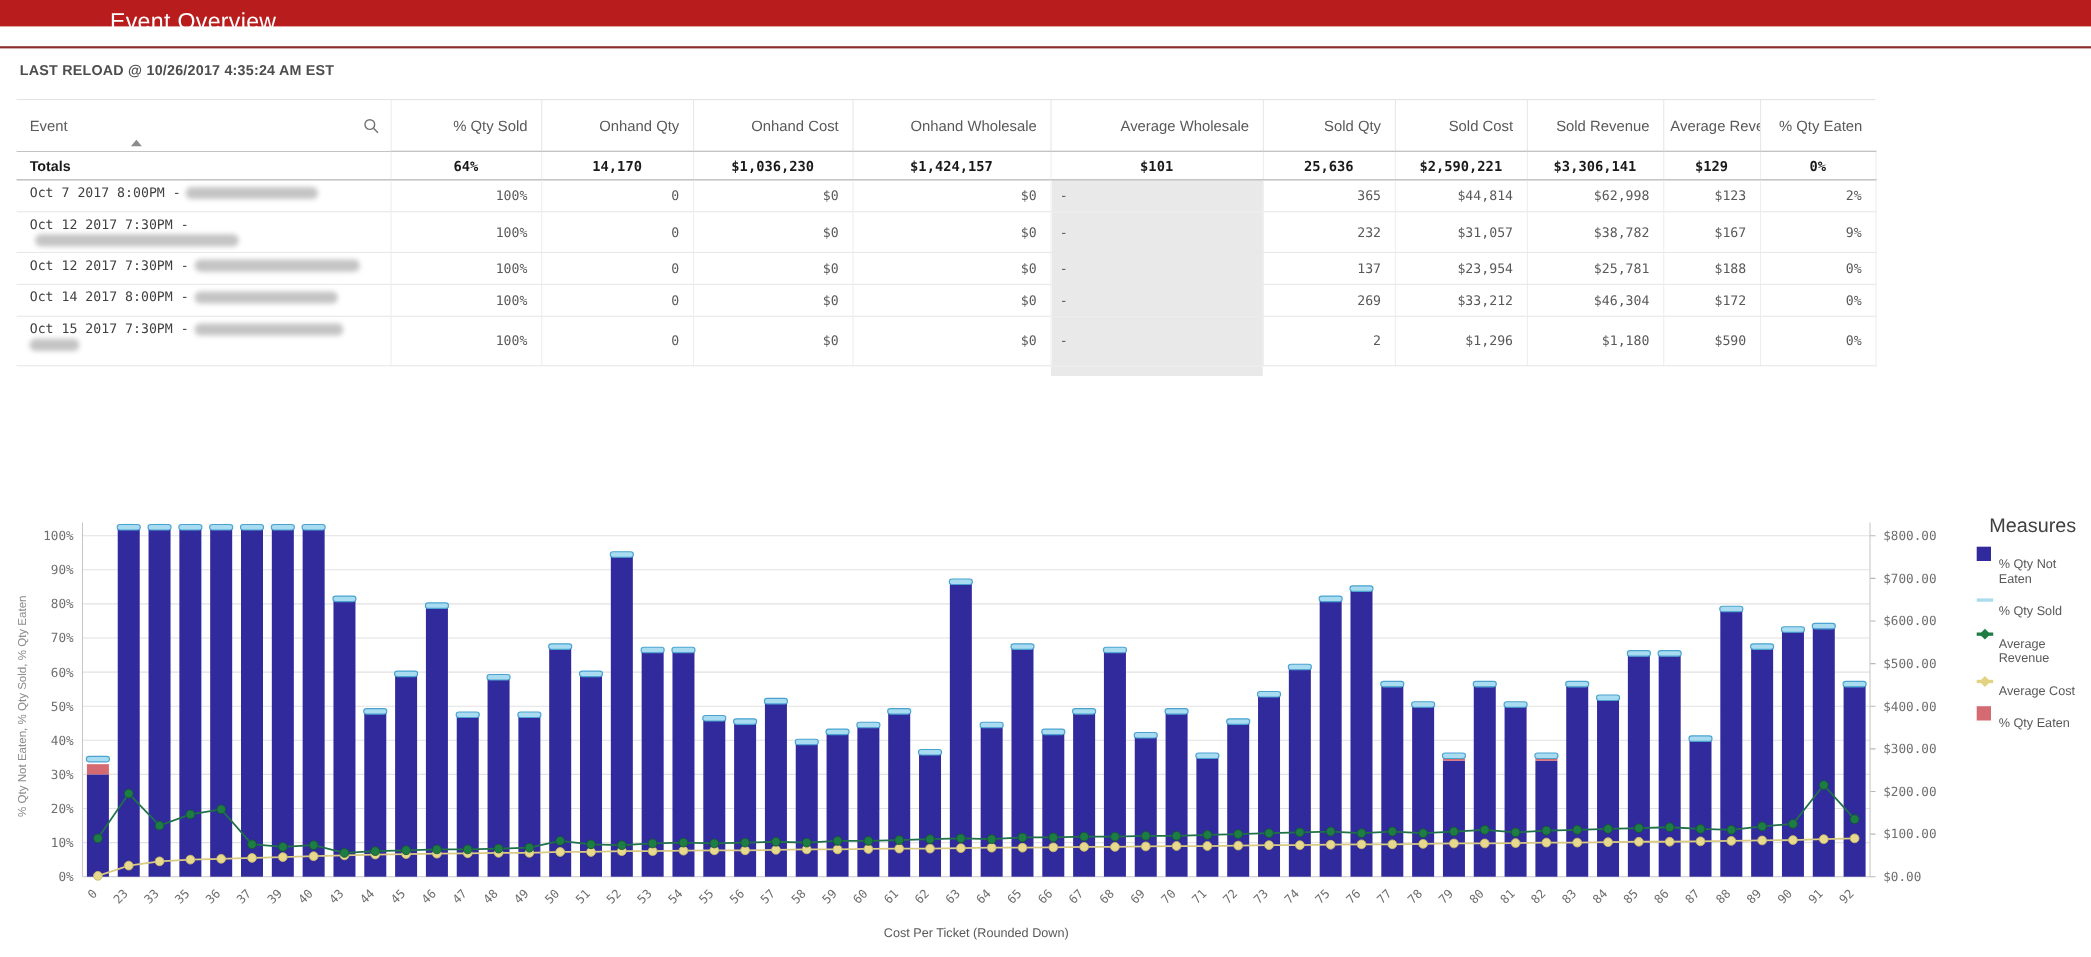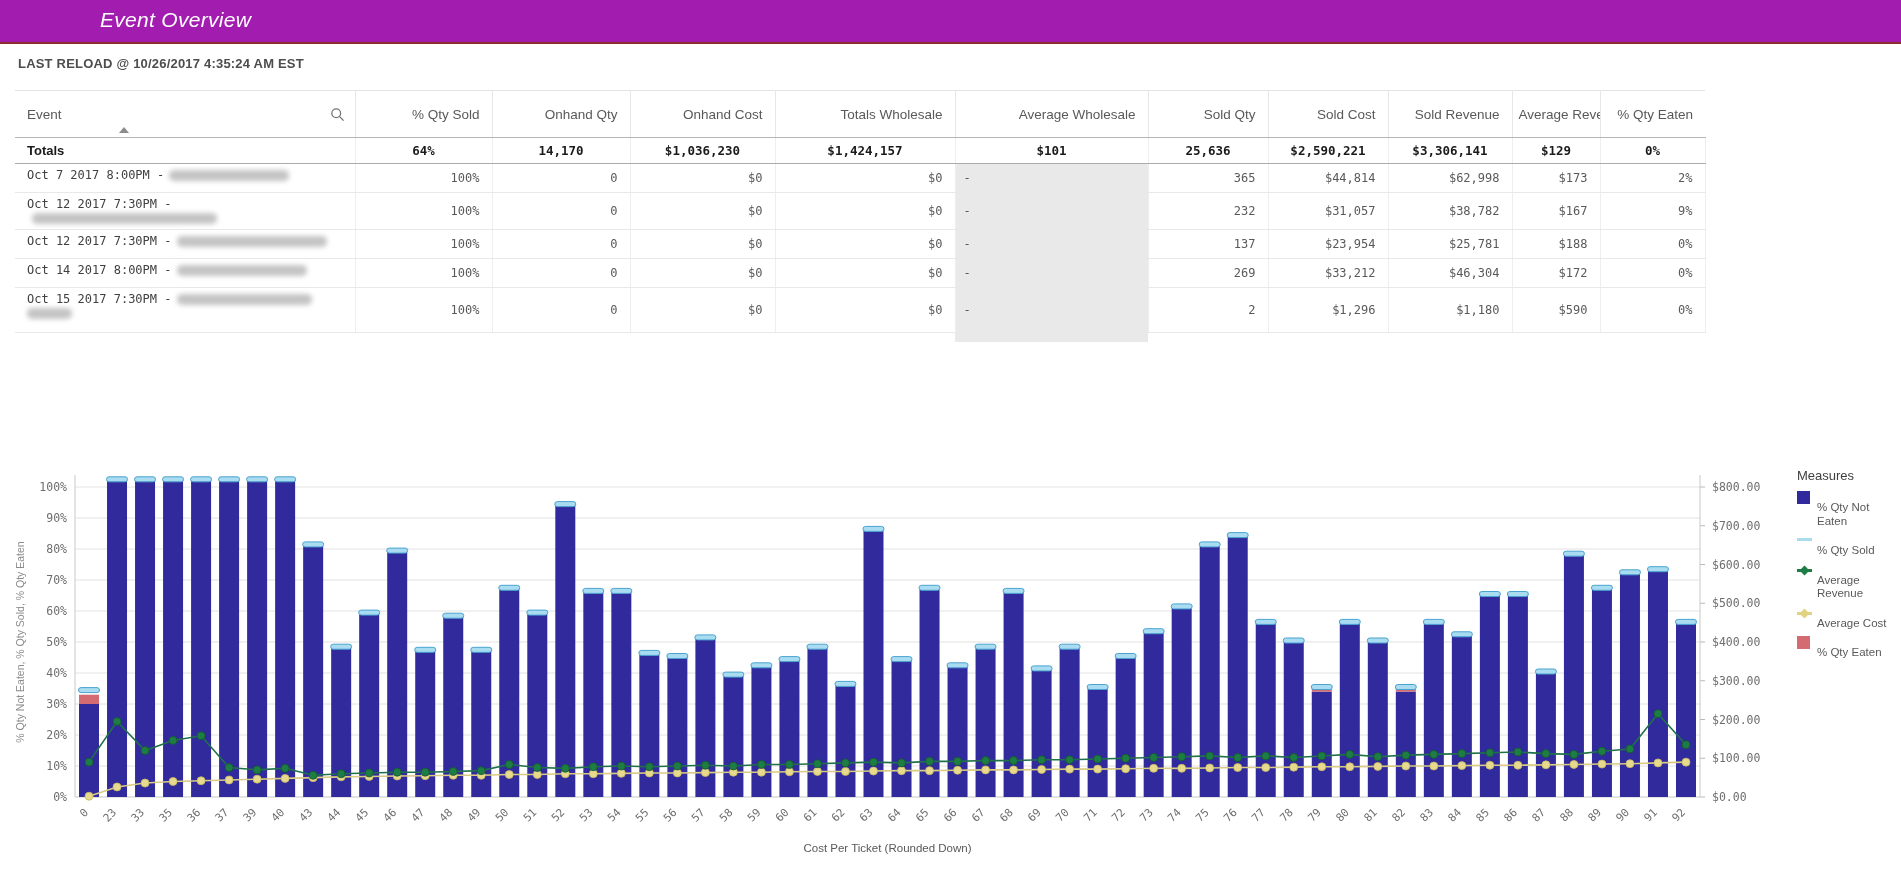--- a/index.html
+++ b/index.html
@@ -1,20 +1,20 @@
 <!DOCTYPE html>
 <html><head>
 <meta charset="utf-8">
 <style>
   html,body{margin:0;padding:0;background:#ffffff;}
   body{width:1901px;height:870px;position:relative;overflow:hidden;
        font-family:"Liberation Sans",sans-serif;}
 
   
-  .titlebar{position:absolute;top:0;left:0;width:100%;height:42px;background:#a21caf;font-style:italic;}
+  .titlebar{position:absolute;top:0;left:0;width:100%;height:24px;background:#b91c1c;}
   .titlebar .title{position:absolute;left:100px;top:8px;color:#ffffff;font-size:21px;
                    font-weight:400;letter-spacing:.3px;}
   .redline{position:absolute;top:42px;left:0;width:100%;height:2px;background:#8b2e2e;}
   .reload{position:absolute;top:56px;left:18px;font-size:13px;font-weight:bold;color:#4d4d4d;
           letter-spacing:.2px;}
 
   
   .tablewrap{position:absolute;top:90px;left:15px;width:1690px;}
   table{border-collapse:collapse;table-layout:fixed;width:1690px;}
   th,td{box-sizing:border-box;overflow:hidden;white-space:nowrap;}
@@ -45,21 +45,21 @@
 
   
   .chartwrap{position:absolute;top:462px;left:10px;}
   .ytick{font-family:"DejaVu Sans Mono",monospace;font-size:11.5px;fill:#6e6e6e;}
   .xtick{font-family:"DejaVu Sans Mono",monospace;font-size:11px;fill:#6e6e6e;}
   .axis-title{font-family:"Liberation Sans",sans-serif;font-size:11.5px;fill:#595959;}
   .yaxis-title{font-family:"Liberation Sans",sans-serif;font-size:10.5px;fill:#8c8c8c;}
 
   
   .legend{position:absolute;top:468px;left:1797px;width:102px;}
-  .legend-title{font-size:13px;color:#404040;text-align:left;margin-bottom:6px;}
+  .legend-title{font-size:18px;color:#404040;text-align:center;margin-bottom:6px;}
   .legend-item{display:flex;align-items:flex-start;margin-bottom:4px;cursor:pointer;}
   .legend-swatch-col{width:20px;flex:0 0 20px;padding-top:2px;}
   .legend-label{font-size:11.5px;color:#595959;line-height:1.18;margin-top:12px;}
   .sw-square{display:block;width:13px;height:13px;}
   .sw-line{display:block;width:15px;height:3px;margin-top:4px;}
   .sw-dia-wrap{display:block;position:relative;width:15px;height:3px;margin-top:5px;}
   .sw-dia{position:absolute;left:4px;top:-2px;width:7px;height:7px;transform:rotate(45deg);}
 </style>
 </head>
 <body>
@@ -87,21 +87,21 @@
       </colgroup>
       <thead>
         <tr>
           <th><span>Event</span><span class="search-icon"><svg width="15" height="15" viewBox="0 0 15 15">
                 <circle cx="6.2" cy="6.2" r="4.4" fill="none" stroke="#737373" stroke-width="1.3"></circle>
                 <line x1="9.6" y1="9.6" x2="13.6" y2="13.6" stroke="#737373" stroke-width="1.3"></line>
               </svg></span><span class="sort-asc"></span></th>
           <th><span>% Qty Sold</span></th>
           <th><span>Onhand Qty</span></th>
           <th><span>Onhand Cost</span></th>
-          <th><span>Totals Wholesale</span></th>
+          <th><span>Onhand Wholesale</span></th>
           <th><span>Average Wholesale</span></th>
           <th><span>Sold Qty</span></th>
           <th><span>Sold Cost</span></th>
           <th><span>Sold Revenue</span></th>
           <th><span>Average Revenue</span></th>
           <th><span>% Qty Eaten</span></th>
         </tr>
       </thead>
       <tbody>
         <tr class="totals" style="height: 26px;">
@@ -120,21 +120,21 @@
         <tr style="height: 29px;">
           <td class="event"><span>Oct 7 2017 8:00PM -</span><span class="blurblob" style="width: 120px;"></span></td>
           <td class="num">100%</td>
           <td class="num">0</td>
           <td class="num">$0</td>
           <td class="num">$0</td>
           <td class="num aw">-</td>
           <td class="num">365</td>
           <td class="num">$44,814</td>
           <td class="num">$62,998</td>
-          <td class="num">$173</td>
+          <td class="num">$123</td>
           <td class="num">2%</td>
         </tr>
         <tr style="height: 29px;">
           <td class="event"><span>Oct 12 2017 7:30PM -</span><span class="blurblob" style="width: 185px;"></span></td>
           <td class="num">100%</td>
           <td class="num">0</td>
           <td class="num">$0</td>
           <td class="num">$0</td>
           <td class="num aw">-</td>
           <td class="num">232</td>

